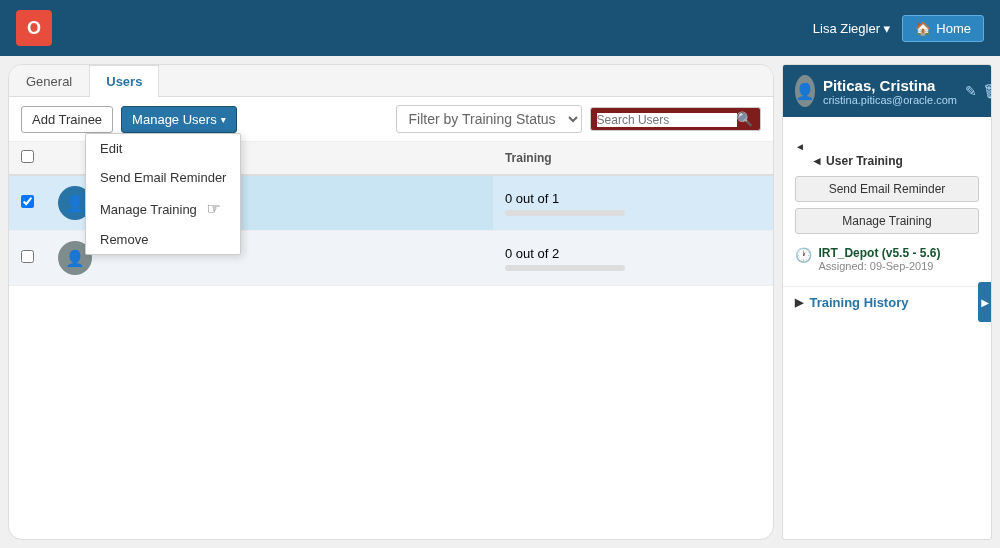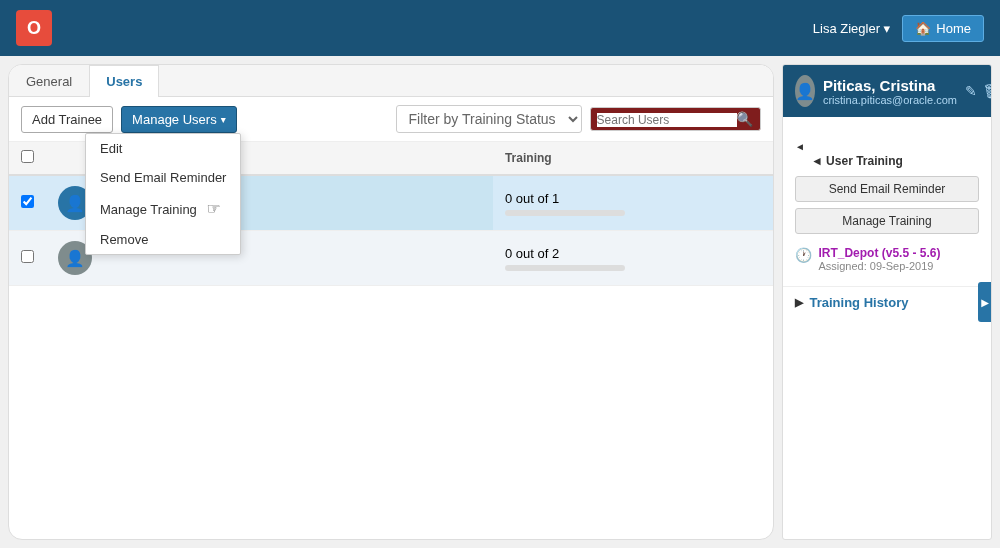--- a/index.html
+++ b/index.html
@@ -126,21 +126,21 @@
 
     .panel-section { padding: 8px 12px; border-bottom: 1px solid #eee; }
     .panel-section-title { font-size: 12px; font-weight: bold; color: #333; margin-bottom: 8px; display: flex; align-items: center; gap: 4px; }
     .panel-btn {
       display: block; width: 100%; background: #f0f0f0; border: 1px solid #ccc;
       padding: 5px 8px; border-radius: 3px; font-size: 12px; cursor: pointer;
       text-align: center; margin-bottom: 6px; color: #333;
     }
     .training-item { display: flex; align-items: flex-start; gap: 6px; padding: 6px 0; font-size: 12px; }
     .training-item .clock-icon { color: #888; font-size: 14px; margin-top: 1px; }
-    .training-item .item-title { font-weight: bold; color: #a21caf; }
+    .training-item .item-title { font-weight: bold; color: #14532d; }
     .training-item .item-date { color: #888; font-size: 11px; }
 
     .training-history { padding: 8px 12px; }
     .training-history-row {
       display: flex; align-items: center; gap: 6px; cursor: pointer; color: #2874a6; font-size: 13px; font-weight: bold;
     }
     .training-history-row .arrow { color: #333; font-size: 11px; }
 
     
     .side-collapse {

